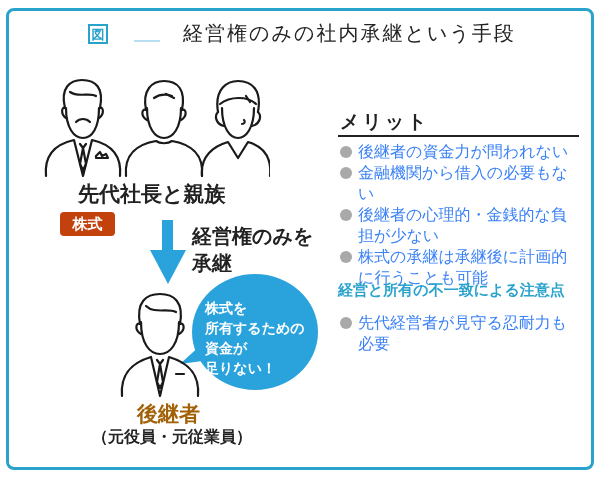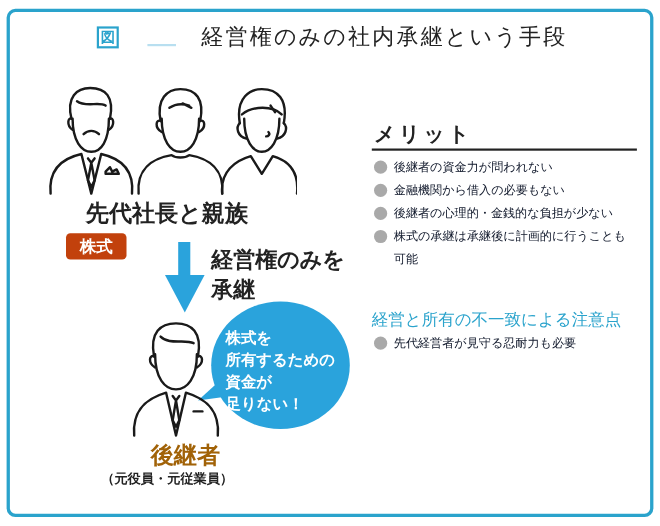--- a/index.html
+++ b/index.html
@@ -26,30 +26,30 @@
     position: absolute; left: 60px; top: 212px; width: 55px; height: 24px;
     background: #c2410c; color: #fff; border-radius: 4px;
     font-size: 15px; font-weight: bold; display: flex; align-items: center; justify-content: center;
   }
   .arrow { position: absolute; left: 148px; top: 220px; }
   .transfer-label { position: absolute; left: 192px; top: 223px; font-size: 20px; font-weight: bold; line-height: 27px; color: #222; }
   .bubble { position: absolute; left: 170px; top: 272px; }
   .bubble-text { position: absolute; left: 205px; top: 298px; font-size: 14px; font-weight: bold; color: #fff; line-height: 20px; white-space: nowrap; }
   .successor { position: absolute; left: 118px; top: 292px; }
   .label-successor { position: absolute; left: 137px; top: 400px; font-size: 21px; font-weight: bold; color: #a16207; }
-  .label-successor-sub { position: absolute; left: 92px; top: 427px; font-size: 12px; font-weight: bold; color: #222; white-space: nowrap; }
+  .label-successor-sub { position: absolute; left: 92px; top: 427px; font-size: 16px; font-weight: bold; color: #222; white-space: nowrap; }
 
   .merit { position: absolute; left: 338px; top: 109px; width: 241px; }
   .merit-heading { font-size: 19px; font-weight: bold; letter-spacing: 3px; padding-left: 2px; height: 26px; }
   .merit-rule { height: 2px; background: #222; margin-bottom: 4px; }
   .bullet-list { list-style: none; }
-  .bullet-list li { position: relative; padding-left: 20px; font-size: 11px; line-height: 21px; color: #0f172a; }
+  .bullet-list li { position: relative; padding-left: 20px; font-size: 16px; line-height: 21px; color: #3b82f6; }
   .bullet-list li .dot { position: absolute; left: 2px; top: 5px; width: 12px; height: 12px; border-radius: 50%; background: #a9a9a9; }
   .caution { position: absolute; left: 338px; top: 280px; width: 241px; }
-  .caution-heading { font-size: 15px; font-weight: normal; color: #2aa3cc; line-height: 20px; margin-bottom: 1px; }
+  .caution-heading { font-size: 15px; font-weight: bold; color: #2aa3cc; line-height: 20px; margin-bottom: 12px; }
 </style>
 </head>
 <body>
 
 <div class="frame"></div>
 
 <div class="title-row">
   <span class="fig-badge">図</span>
   <span class="fig-num"></span>
 </div>

